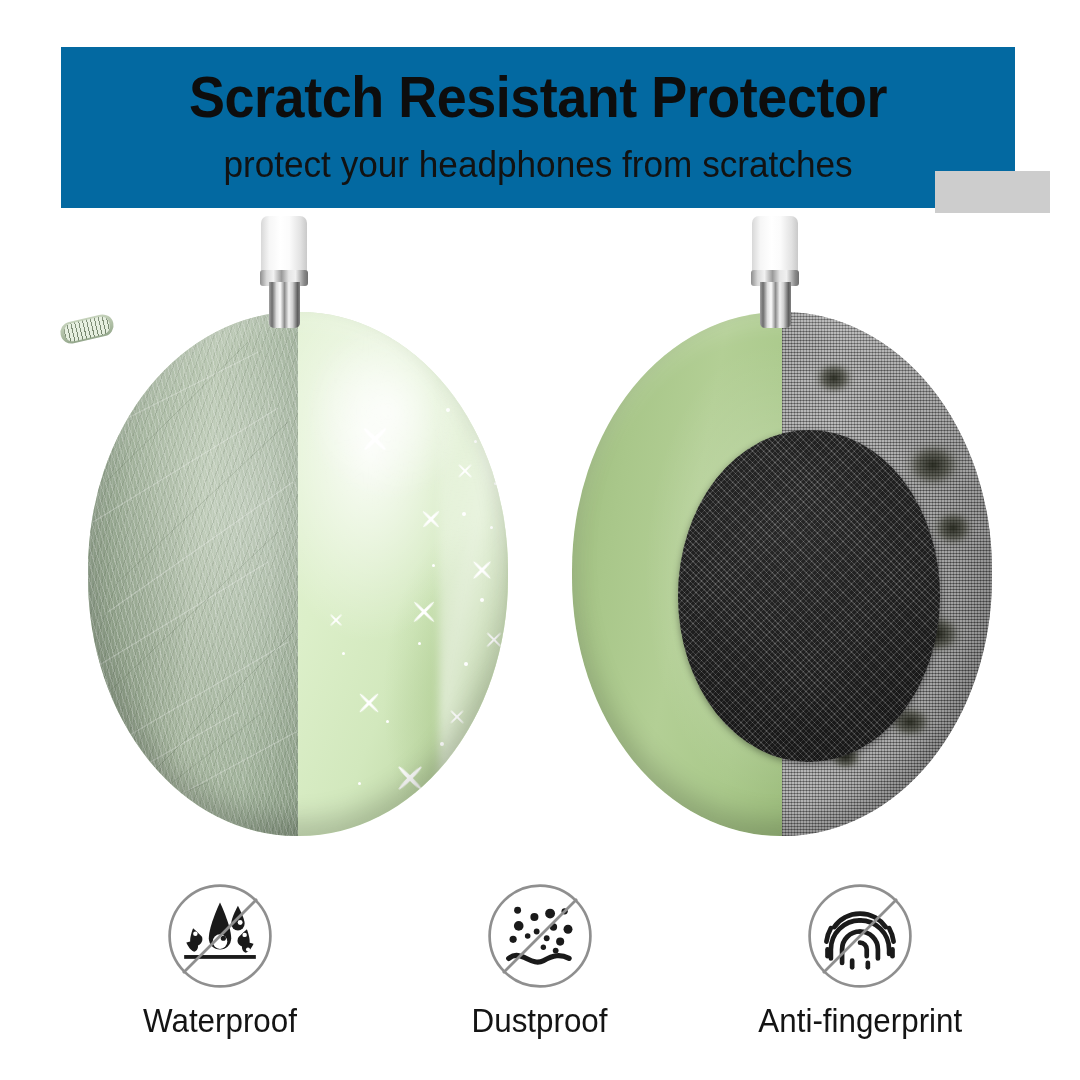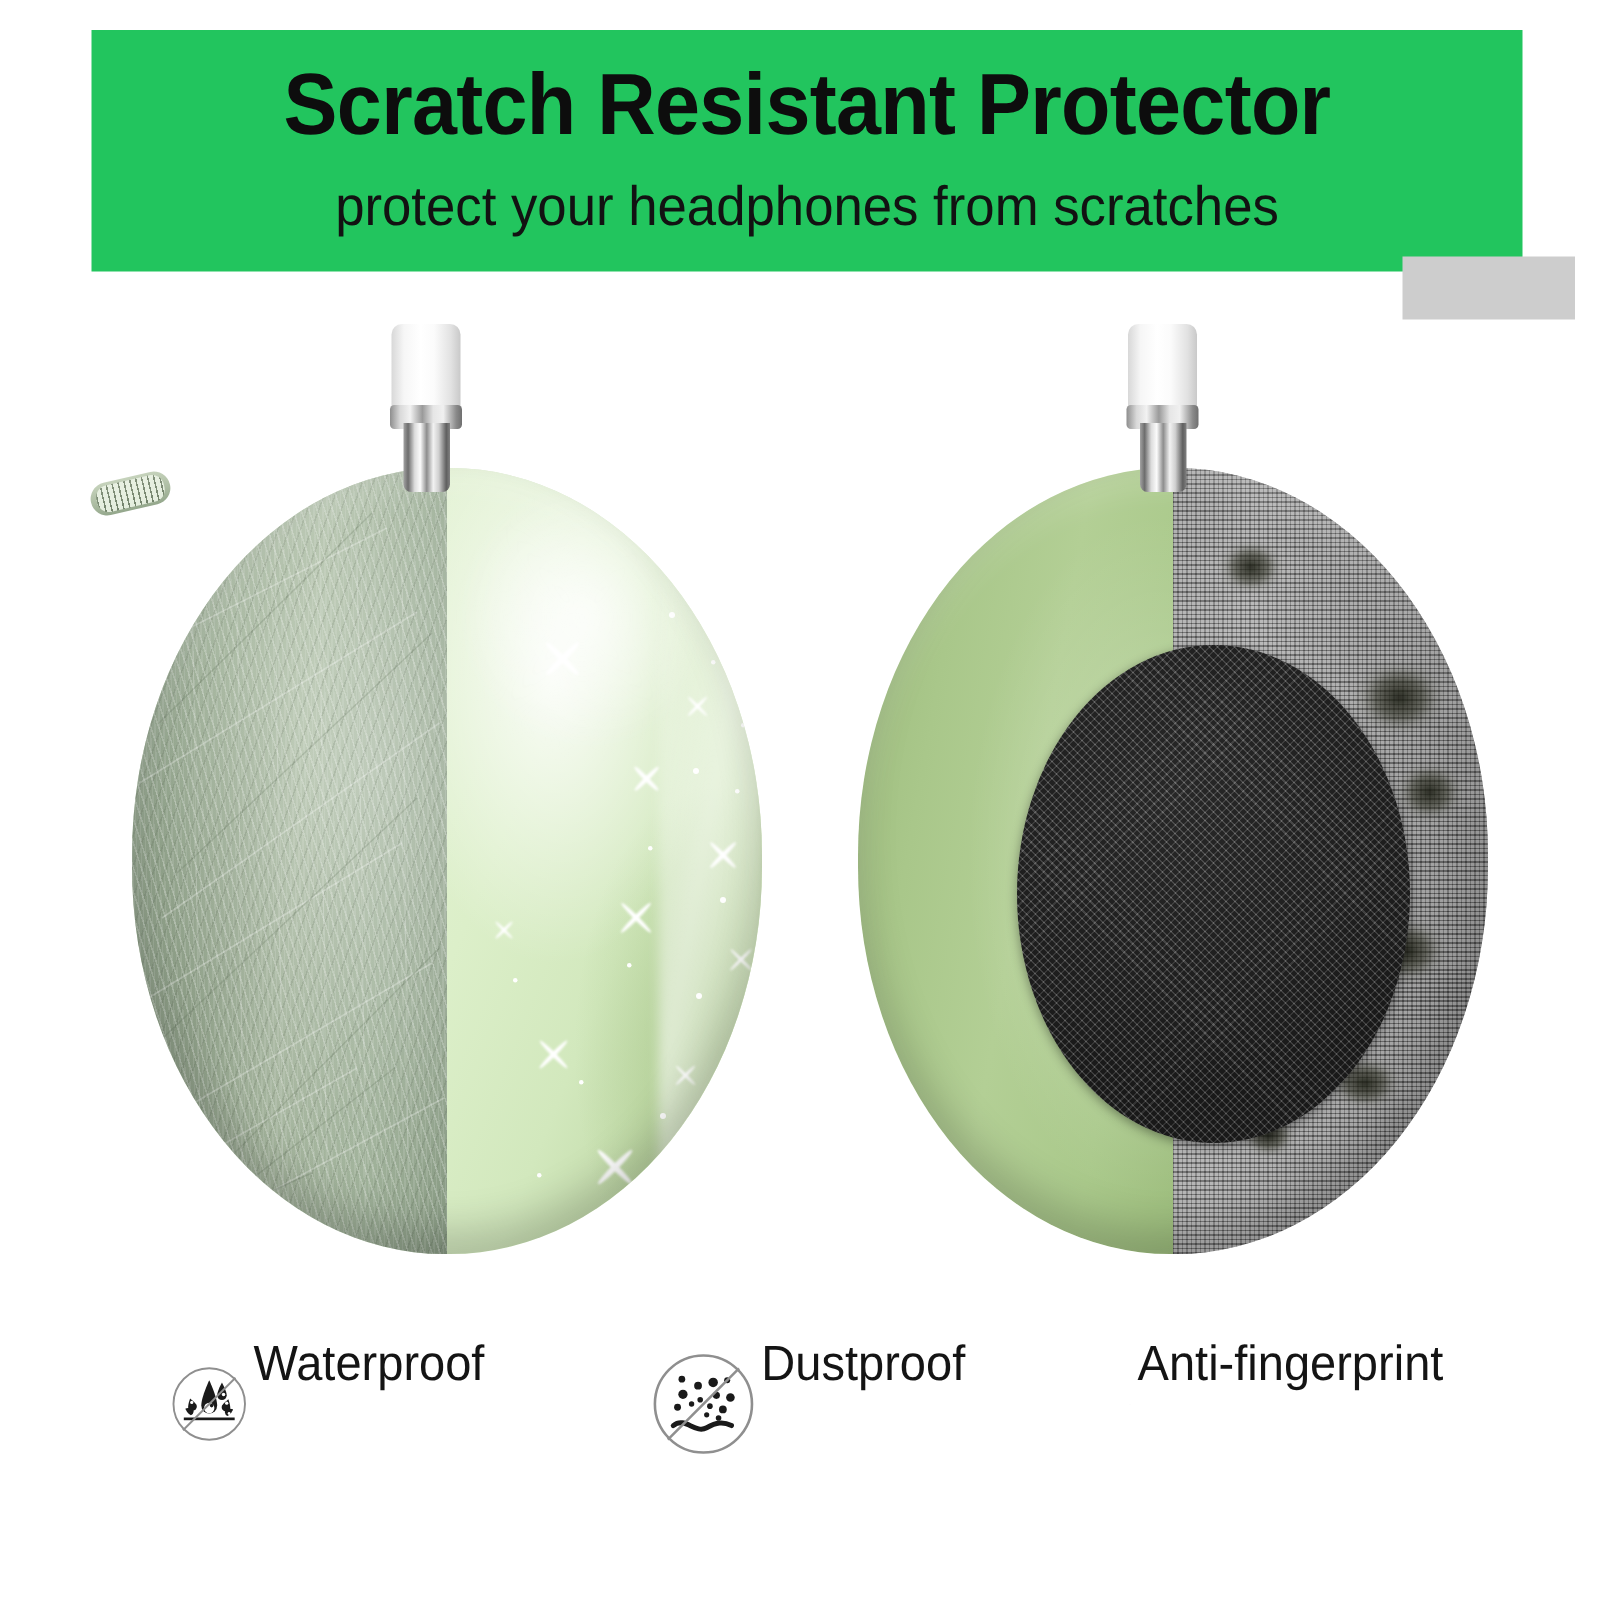--- a/index.html
+++ b/index.html
@@ -16,24 +16,24 @@
     width: 1080px;
     height: 1080px;
     background: #ffffff;
     overflow: hidden;
   }
 
   
   .banner {
     position: absolute;
     left: 61px;
-    top: 20px;
+    top: 47px;
     width: 954px;
     height: 161px;
-    background: #22c55e;
+    background: #0369a1;
     z-index: 2;
   }
   .banner-title {
     position: absolute;
     left: 0;
     right: 0;
     top: 18px;
     text-align: center;
     font-family: "Liberation Sans Narrow", "Liberation Sans", sans-serif;
     font-weight: 700;
@@ -312,21 +312,22 @@
     height: 180px;
     display: flex;
     justify-content: center;
     align-items: flex-start;
     gap: 105px;
     z-index: 2;
   }
   .feature {
     width: 215px;
     display: flex;
-    align-items: flex-start;
+    flex-direction: column;
+    align-items: center;
   }
   .feature-icon {
     width: 112px;
     height: 112px;
   }
   .feature-label {
     margin-top: 10px;
     font-family: "Liberation Sans Narrow", "Liberation Sans", sans-serif;
     font-size: 33px;
     line-height: 38px;

